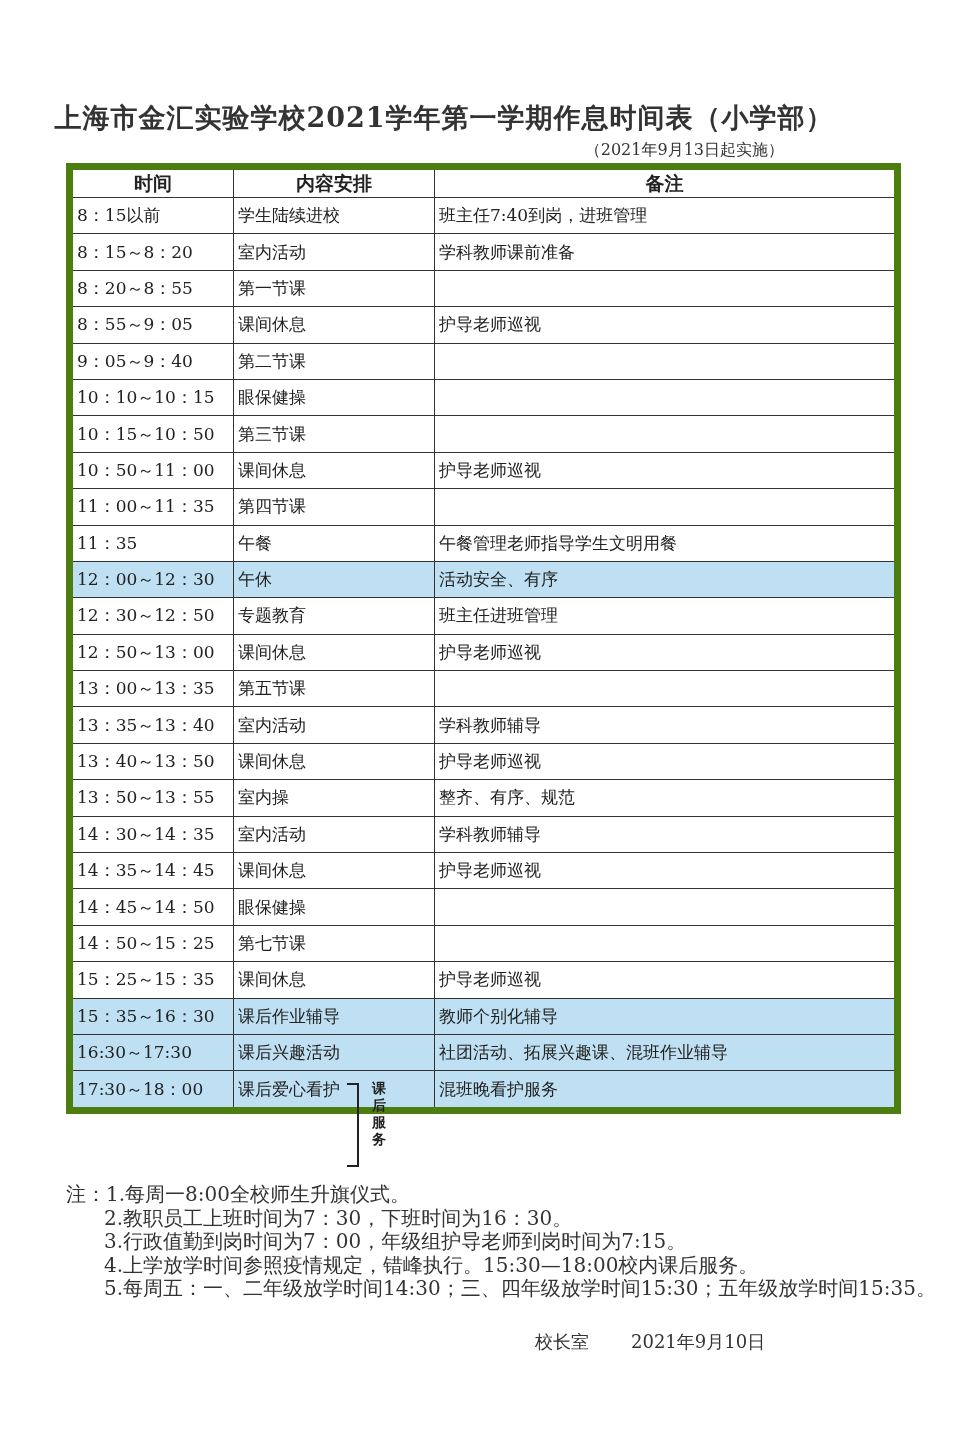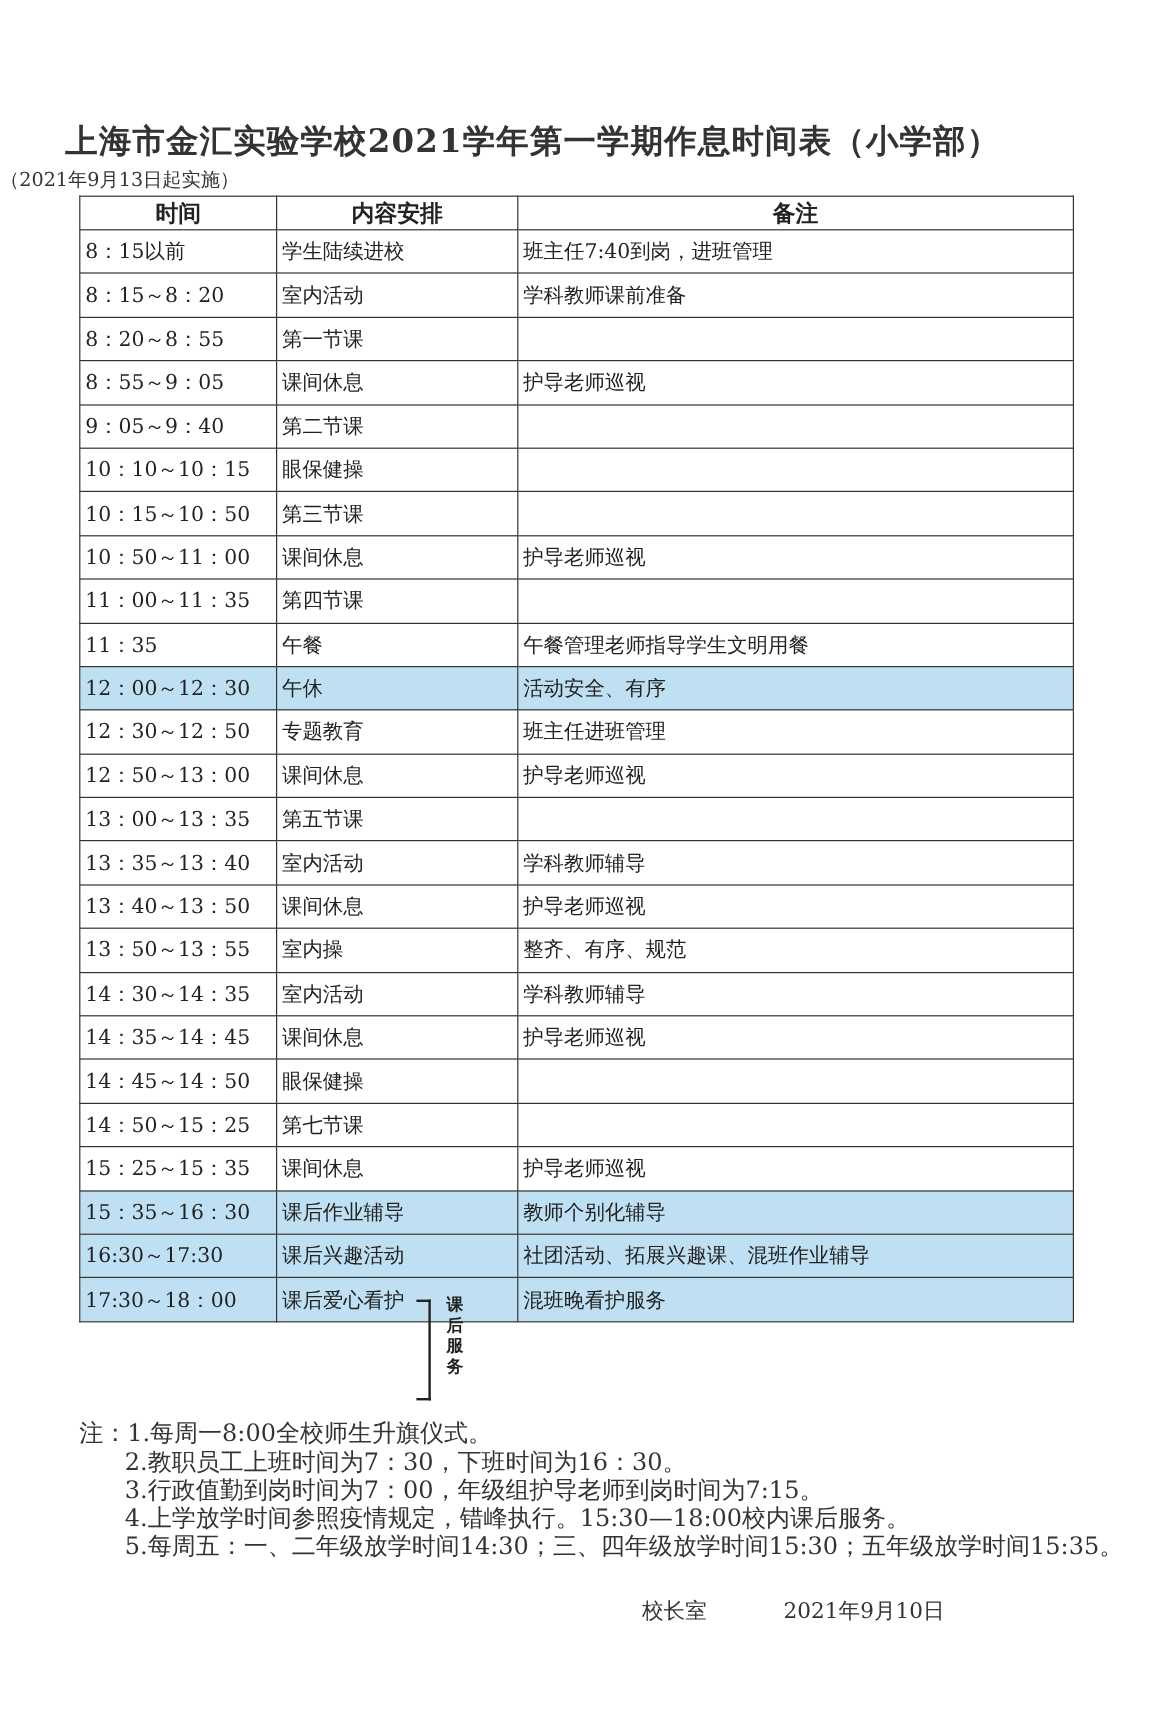--- a/index.html
+++ b/index.html
@@ -1,31 +1,31 @@
 <!DOCTYPE html>
 <html><head>
 <meta charset="utf-8">
 <style>
   html,body{margin:0;padding:0;background:#fff;}
   body{width:964px;height:1447px;position:relative;font-family:"DejaVu Serif","Liberation Serif",serif;color:#222;overflow:hidden;}
   .title{position:absolute;left:0;width:888px;top:100px;text-align:center;font-size:27px;font-weight:bold;letter-spacing:1px;color:#333;}
-  .subtitle{position:absolute;left:0;width:784px;top:140px;text-align:left;font-size:16px;color:#333;}
+  .subtitle{position:absolute;left:0;width:784px;top:140px;text-align:right;font-size:16px;color:#333;}
   table.sched{position:absolute;left:66px;top:163px;width:828px;border-collapse:collapse;table-layout:fixed;font-size:17px;}
   table.sched td, table.sched th{border:1.5px solid #333;height:35.4px;padding:0 4px;white-space:nowrap;overflow:visible;}
   table.sched th{font-weight:bold;font-size:19px;height:27px;background:#fff;}
   table.sched tr.hl td{background:#bfe0f3;}
-  table.sched{border:1px solid #4d7c0f;}
+  table.sched{border:7px solid #4d7c0f;}
   col.c1{width:164px;} col.c2{width:201px;} col.c3{width:463px;}
   .svc-tag{position:absolute;left:372px;top:1080px;width:20px;font-size:14px;font-weight:bold;line-height:17px;font-family:"DejaVu Sans",sans-serif;color:#222;}
   .bracket{position:absolute;left:347px;top:1083px;width:10px;height:80px;border:2px solid #222;border-left:none;}
   .notes{position:absolute;left:66px;top:1183px;font-size:20px;line-height:23.5px;color:#333;}
   .notes .n{padding-left:38px;}
   .notes .n0{padding-left:0;}
   .footer{position:absolute;left:535px;top:1330px;font-size:18px;color:#333;}
-  .footer span+span{margin-left:64px;}
+  .footer span+span{margin-left:42px;}
 </style>
 </head>
 <body>
 
 <div class="title">上海市金汇实验学校2021学年第一学期作息时间表（小学部）</div>
 <div class="subtitle">（2021年9月13日起实施）</div>
 
 <table class="sched">
   <colgroup>
       <col class="c1">

